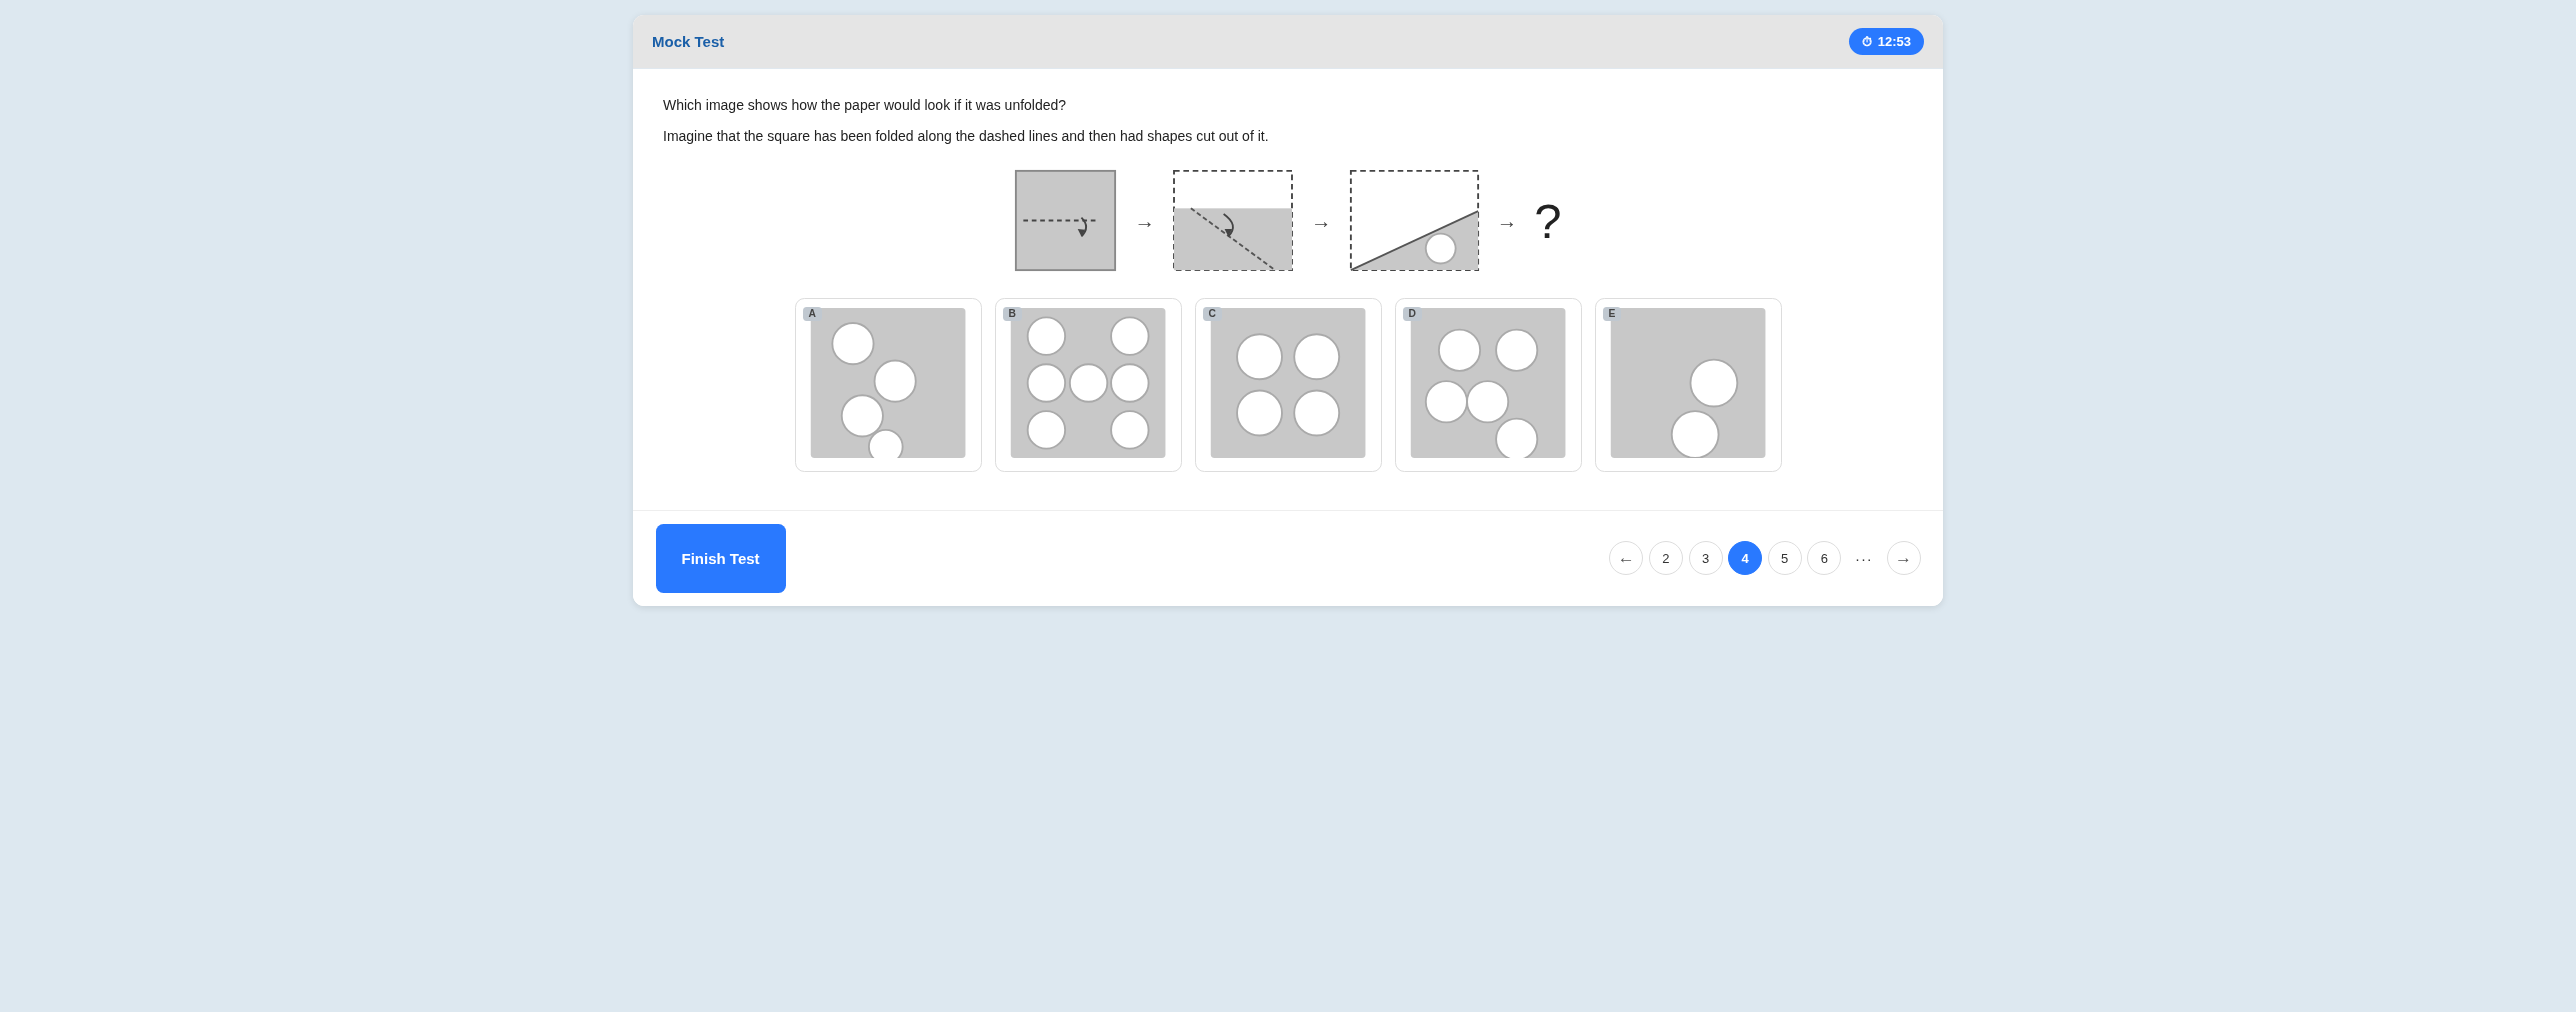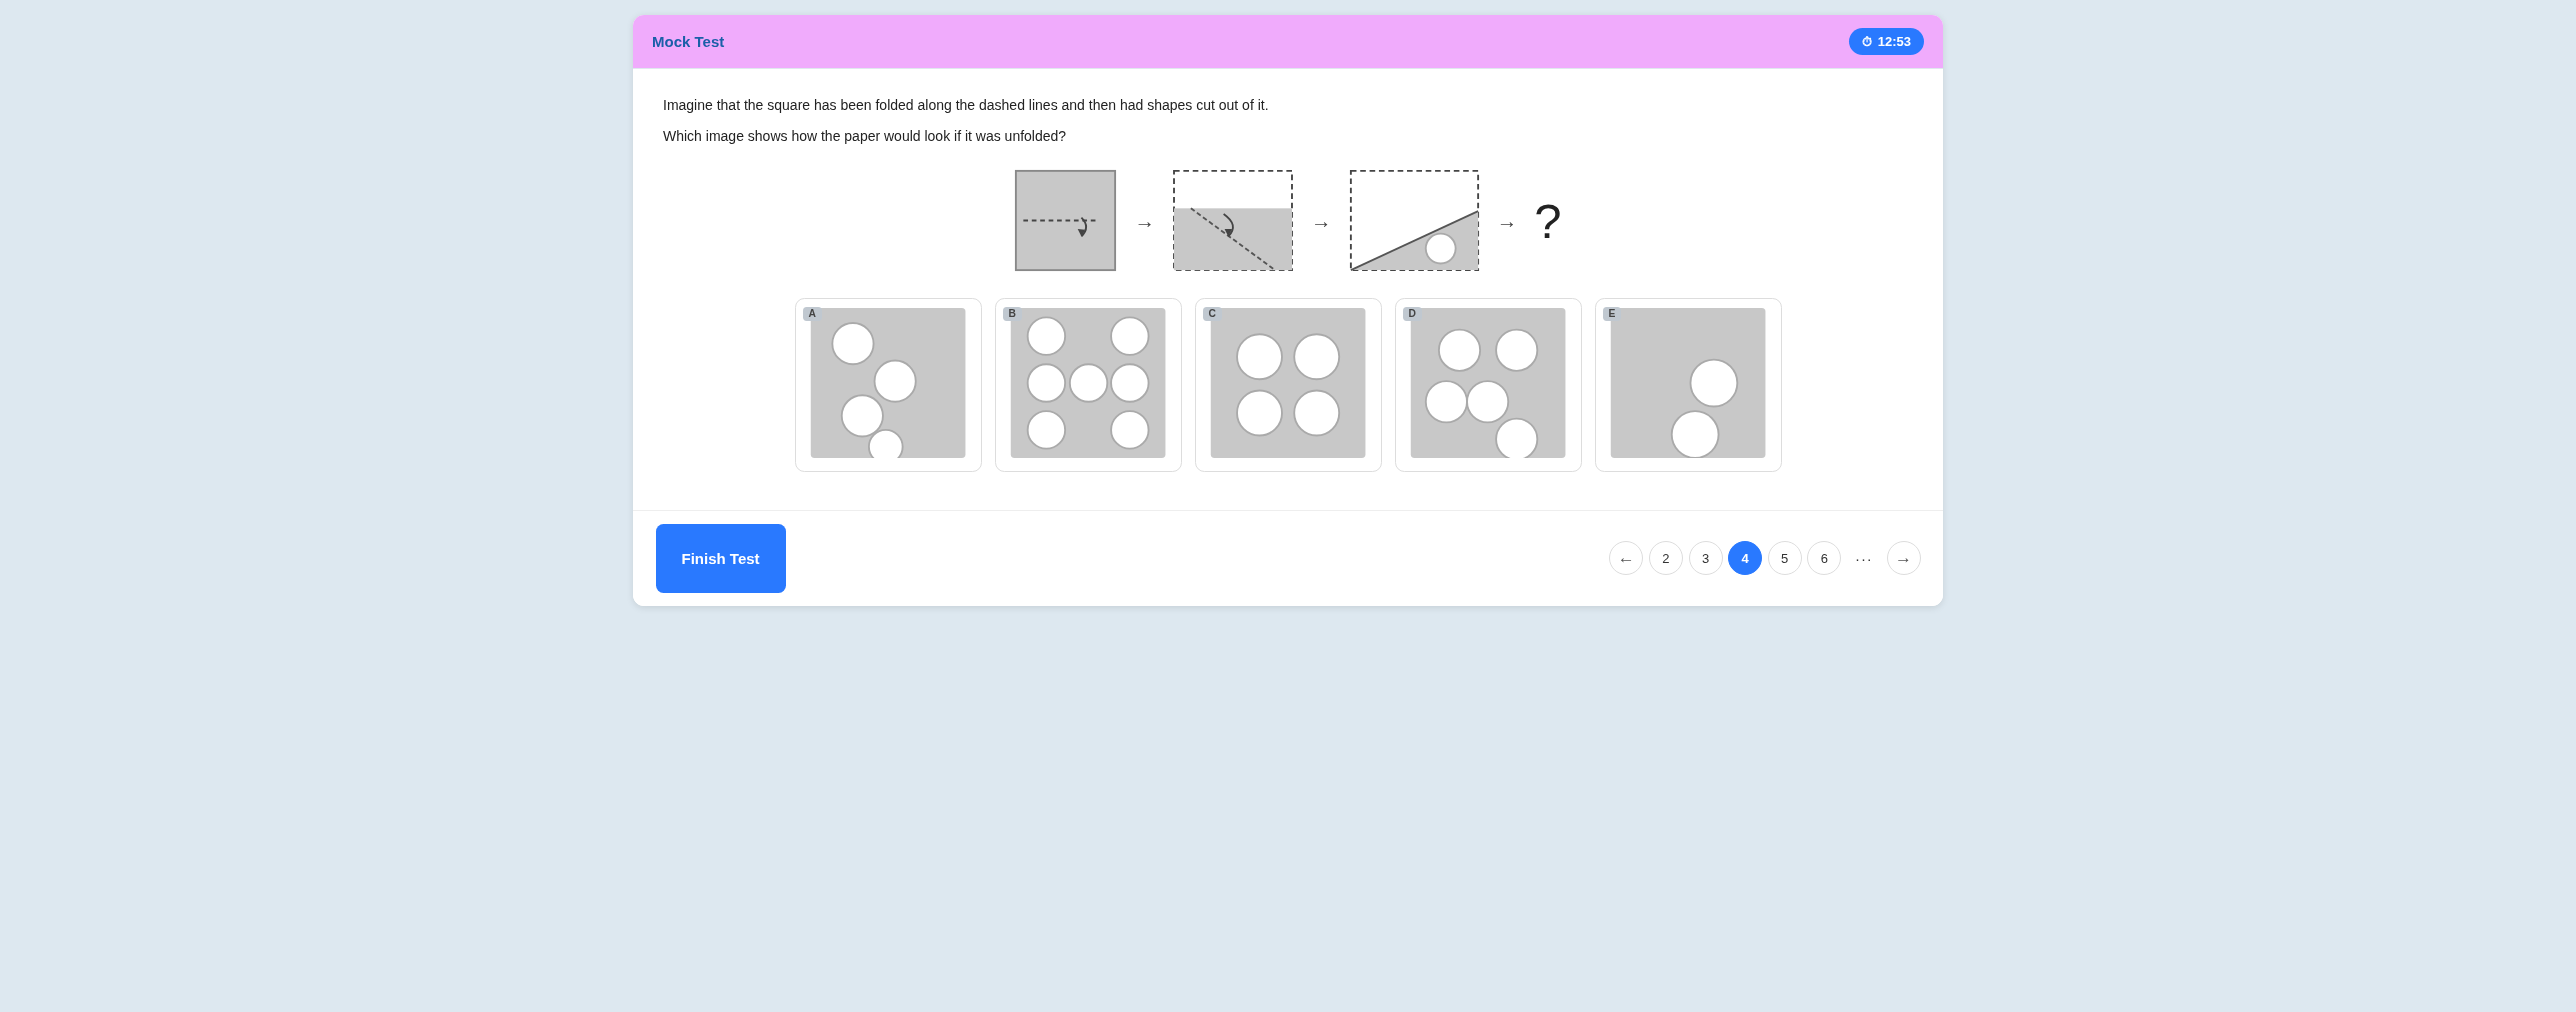--- a/index.html
+++ b/index.html
@@ -20,21 +20,21 @@
       overflow: hidden;
       box-shadow: 0 1.9px 7.5px rgba(0,0,0,0.1);
     }
     
     .header {
       display: flex;
       align-items: center;
       justify-content: space-between;
       padding: 13px 19px;
       border-bottom: 0.9px solid #e0e8ef;
-      background: #f0abfc;
+      background: #e5e5e5;
     }
     .header-title {
       font-weight: 700;
       font-size: 15px;
       color: #1a5fa8;
     }
     .timer-badge {
       background: #2979ff;
       color: white;
       border-radius: 19px;
@@ -165,22 +165,22 @@
 
   <div class="header">
     <span class="header-title">Mock Test</span>
     <div class="timer-badge">
       <span class="timer-icon">⏱</span>
       <span>12:53</span>
     </div>
   </div>
 
   <div class="content">
+    <p class="question-text">Which image shows how the paper would look if it was unfolded?</p>
     <p class="question-text">Imagine that the square has been folded along the dashed lines and then had shapes cut out of it.</p>
-    <p class="question-text">Which image shows how the paper would look if it was unfolded?</p>
 
     <div class="diagram-area">
 
       <svg width="103" height="103" viewBox="0 0 110 110">
         <rect x="2" y="2" width="106" height="106" fill="#c8c8c8" stroke="#888" stroke-width="2"></rect>
         <line x1="10" y1="55" x2="90" y2="55" stroke="#444" stroke-width="2" stroke-dasharray="5,4"></line>
 
         <path d="M 72 52 Q 82 62 72 72" fill="none" stroke="#444" stroke-width="2"></path>
         <polygon points="72,72 68,64 76,65" fill="#444"></polygon>
       </svg>

